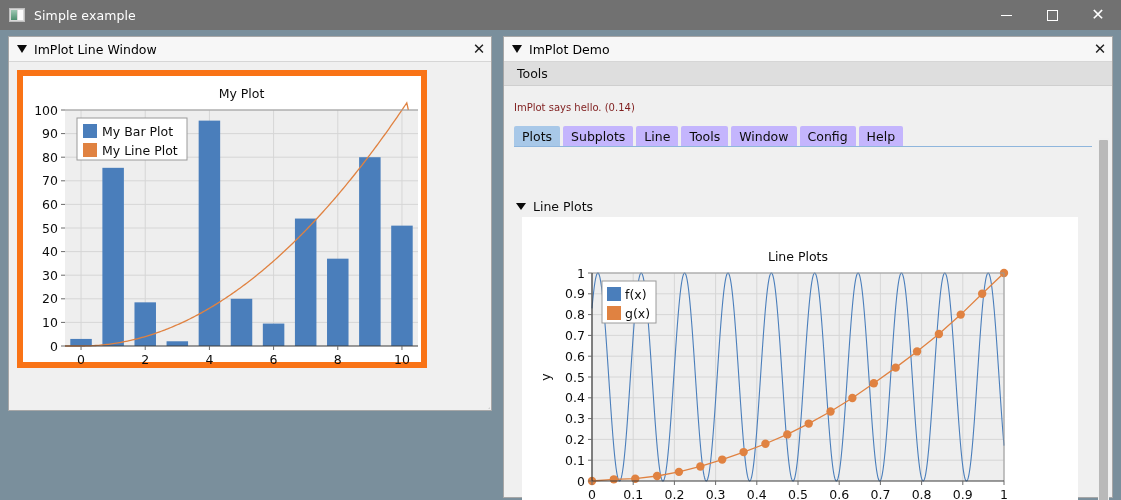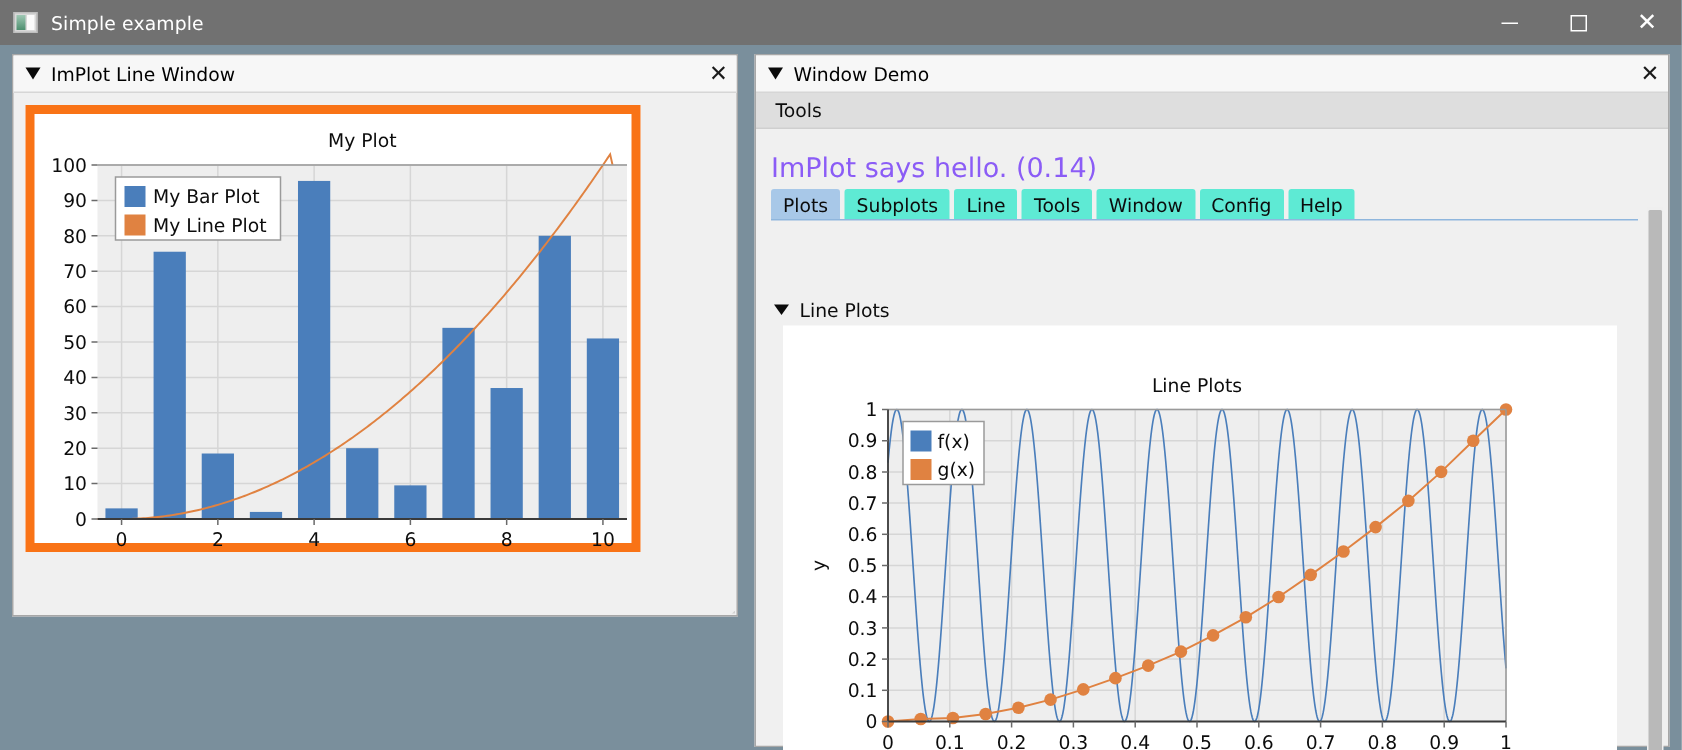--- a/index.html
+++ b/index.html
@@ -79,28 +79,28 @@
   }
 
   
   #winRight { left: 503px; top: 36px; width: 610px; height: 462px; }
   #menubar {
     position: absolute; left: 0; top: 25px; width: 608px; height: 24px;
     background: #dedede; display: flex; align-items: center; border-bottom: 1px solid #cfcfcf;
   }
   #menubar .menu-item { font-size: 12.5px; color: #0d0d0d; padding: 2px 8px; margin-left: 5px; }
   #rightBody { position: absolute; left: 0; top: 49px; width: 608px; height: 411px; background: #f0f0f0; }
-  #helloText { position: absolute; left: 10px; top: 16px; font-size: 18px; color: #8b5cf6; }
+  #helloText { position: absolute; left: 10px; top: 16px; font-size: 10px; color: #7f1d1d; }
   #tabbar {
     position: absolute; left: 10px; top: 40px; width: 578px; height: 21px;
     display: flex; align-items: center; border-bottom: 1.5px solid #8fb6dd;
   }
   .tab {
     height: 20px; padding: 0 8px; display: flex; align-items: center;
-    font-size: 12.5px; color: #0c0c0c; background: #5eead4;
+    font-size: 12.5px; color: #0c0c0c; background: #c4b5fd;
     margin-right: 3px; border-radius: 2px 2px 0 0;
   }
   .tab.active { background: #a8c8e8; }
   .section-header {
     position: absolute; display: flex; align-items: center; font-size: 12.5px; color: #0c0c0c;
   }
   #secLinePlots { left: 12px; top: 113px; }
   .section-header .arrow-down {
     width: 0; height: 0; margin-right: 7px;
     border-left: 5px solid transparent; border-right: 5px solid transparent;
@@ -227,21 +227,21 @@
           </svg>
       </div>
     </div>
 
     <div class="resize-grip"></div>
   </div>
 
   <div class="imwin" id="winRight">
     <div class="imwin-title">
       <span class="arrow-down"></span>
-      <span class="wtitle">Window Demo</span>
+      <span class="wtitle">ImPlot Demo</span>
       <span class="wspacer"></span>
       <span class="imwin-close">✕</span>
     </div>
 
     <div id="menubar">
       <span class="menu-item">Tools</span>
     </div>
 
     <div id="rightBody">
 

